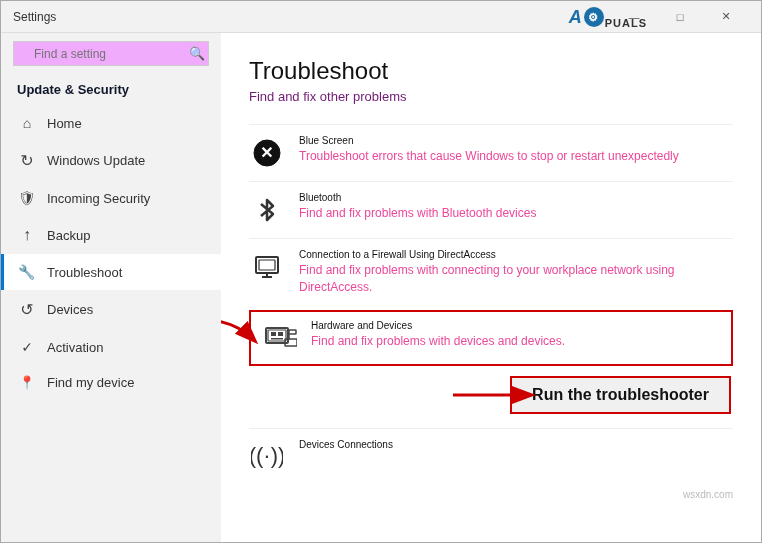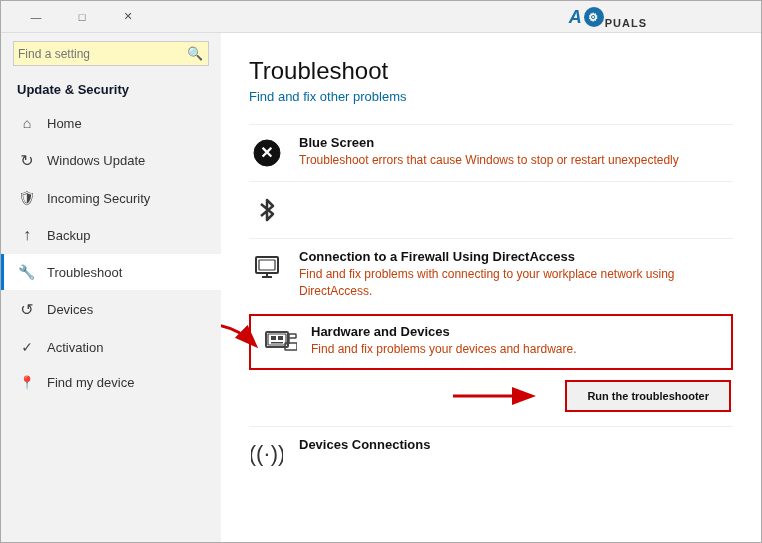--- a/index.html
+++ b/index.html
@@ -68,22 +68,22 @@
       display: flex;
       flex-direction: column;
       padding-top: 8px;
     }
 
     .sidebar-search {
       margin: 0 12px 12px 12px;
       display: flex;
       align-items: center;
       border: 1px solid #ccc;
-      background: #fef9c3;
-      padding: 4px 4px;
+      background: #f0abfc;
+      padding: 4px 20px;
     }
 
     .sidebar-search input {
       border: none;
       outline: none;
       flex: 1;
       font-size: 12px;
       color: #555;
       background: transparent;
     }
@@ -135,21 +135,21 @@
 
     .main-title {
       font-size: 24px;
       font-weight: 300;
       color: #111;
       margin-bottom: 4px;
     }
 
     .main-subtitle {
       font-size: 13px;
-      color: #0369a1;
+      color: #701a75;
       margin-bottom: 20px;
     }
 
     .troubleshoot-item {
       display: flex;
       align-items: flex-start;
       padding: 10px 0;
       border-top: 1px solid #eee;
     }
 
@@ -167,29 +167,29 @@
       justify-content: center;
       font-size: 18px;
       color: #444;
     }
 
     .item-text-block {
       flex: 1;
     }
 
     .item-title {
-      font-size: 13px;
-      font-weight: 700;
+      font-size: 10px;
+      font-weight: 400;
       color: #111;
       margin-bottom: 2px;
     }
 
     .item-desc {
       font-size: 12px;
-      color: #c2410c;
+      color: #ec4899;
       line-height: 1.4;
     }
 
     
     .hardware-box {
       border: 2px solid #cc0000;
       padding: 8px 12px;
       margin: 4px 0;
       display: flex;
       align-items: flex-start;
@@ -198,37 +198,38 @@
     }
 
     .hardware-box .item-icon {
       font-size: 20px;
     }
 
     .run-btn {
       background: #f0f0f0;
       border: 2px solid #cc0000;
       padding: 8px 20px;
-      font-size: 11px;
+      font-size: 16px;
       font-weight: 600;
       color: #111;
       cursor: pointer;
       margin-left: 40px;
     }
 
     .incoming-item {
       margin-top: 4px;
     }
   </style>
 </head>
 <body>
 
 <div class="window">
 
   <div class="titlebar">
+    <span class="titlebar-title">Settings</span>
 
     <div style="position:absolute;top:5px;right:115px;display:flex;align-items:center;font-size:15px;font-weight:900;letter-spacing:1px;">
       <span style="color:#1a6fa8;font-style:italic;font-size:18px;">A</span>
       <span style="display:inline-flex;align-items:center;justify-content:center;width:20px;height:20px;background:#1a6fa8;border-radius:50%;color:#fff;font-size:11px;margin:0 1px;font-style:normal;">⚙</span>
       <span style="color:#333;font-size:11px;margin-top:12px;">PUALS</span>
     </div>
     <div class="titlebar-controls">
       <div class="titlebar-btn">—</div>
       <div class="titlebar-btn">□</div>
       <div class="titlebar-btn close">✕</div>
@@ -302,20 +303,24 @@
           <div class="item-title">Blue Screen</div>
           <div class="item-desc">Troubleshoot errors that cause Windows to stop or restart unexpectedly</div>
         </div>
       </div>
 
       <div class="troubleshoot-item">
         <div class="item-icon">
           <svg width="28" height="28" viewBox="0 0 28 28">
             <polyline points="8,8 20,18 14,24 14,4 20,10 8,20" fill="none" stroke="#333" stroke-width="2.5" stroke-linejoin="round"></polyline>
           </svg>
+        </div>
+        <div class="item-text-block">
+          <div class="item-title">Bluetooth</div>
+          <div class="item-desc">Find and fix problems with Bluetooth devices</div>
         </div>
       </div>
 
       <div class="troubleshoot-item">
         <div class="item-icon">
           <svg width="28" height="28" viewBox="0 0 28 28">
             <rect x="3" y="4" width="22" height="16" rx="1" fill="none" stroke="#333" stroke-width="2"></rect>
             <rect x="6" y="7" width="16" height="10" rx="0.5" fill="none" stroke="#333" stroke-width="1.2"></rect>
             <line x1="14" y1="20" x2="14" y2="24" stroke="#333" stroke-width="2"></line>
             <line x1="9" y1="24" x2="19" y2="24" stroke="#333" stroke-width="2"></line>
@@ -346,21 +351,21 @@
               <rect x="6" y="10" width="5" height="4" fill="#444"></rect>
               <rect x="13" y="10" width="5" height="4" fill="#444"></rect>
               <rect x="6" y="16" width="12" height="1.5" fill="#444"></rect>
               <rect x="24" y="8" width="7" height="4" rx="0.5" fill="none" stroke="#444" stroke-width="1.5"></rect>
               <line x1="24" y1="12" x2="24" y2="18" stroke="#444" stroke-width="1.5"></line>
               <rect x="20" y="17" width="12" height="7" rx="0.5" fill="none" stroke="#444" stroke-width="1.5"></rect>
             </svg>
           </div>
           <div class="item-text-block">
             <div class="item-title">Hardware and Devices</div>
-            <div class="item-desc">Find and fix problems your devices and hardware.</div>
+            <div class="item-desc">Find and fix problems with devices and devices.</div>
           </div>
         </div>
       </div>
 
       <div style="position:relative;display:flex;justify-content:flex-end;align-items:center;margin:10px 0 14px 0;padding-right:2px;">
 
         <svg width="90" height="36" style="position:absolute;right:195px;top:50%;transform:translateY(-50%);">
           <defs>
             <marker id="arrowhead2" markerWidth="8" markerHeight="8" refX="6" refY="3" orient="auto">
               <polygon points="0 0, 8 3, 0 6" fill="#cc0000"></polygon>
@@ -375,15 +380,16 @@
         <div class="item-icon">
           <svg width="32" height="28" viewBox="0 0 32 28">
             <text x="16" y="20" text-anchor="middle" font-size="22" fill="#333">((·))</text>
           </svg>
         </div>
         <div class="item-text-block">
           <div class="item-title">Devices Connections</div>
         </div>
       </div>
 
+      <div style="text-align:right;font-size:10px;color:#bbb;margin-top:4px;">wsxdn.com</div>
     </div>
   </div>
 </div>
 
 </body></html>

